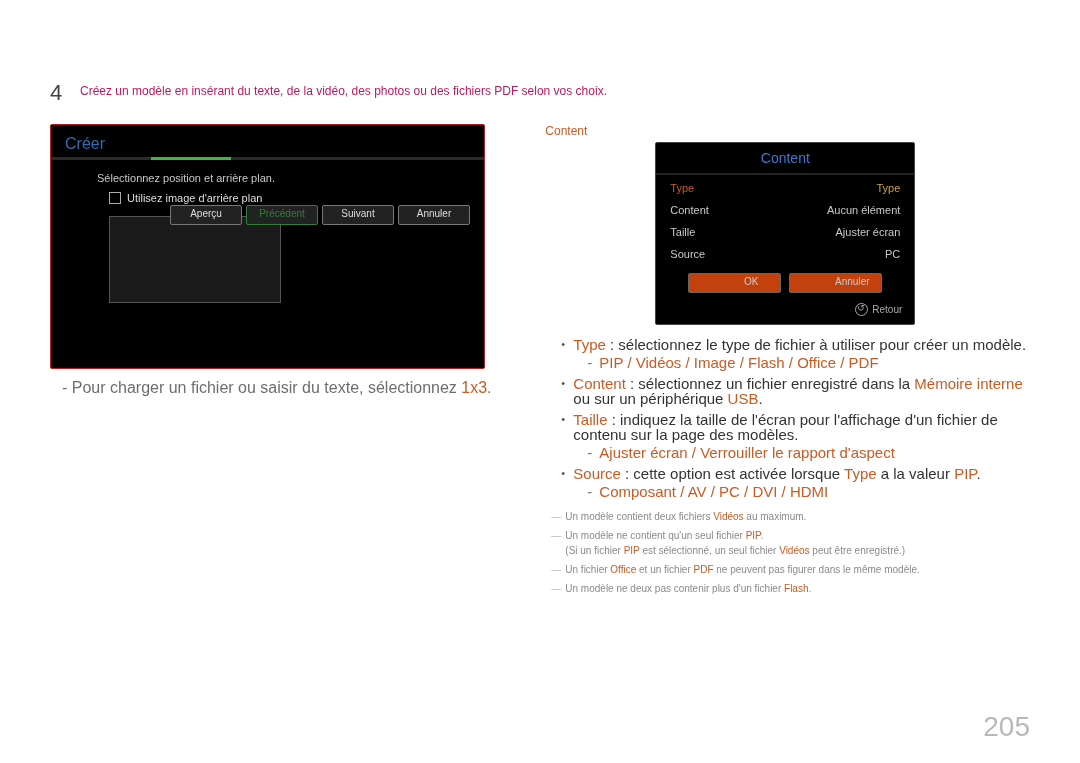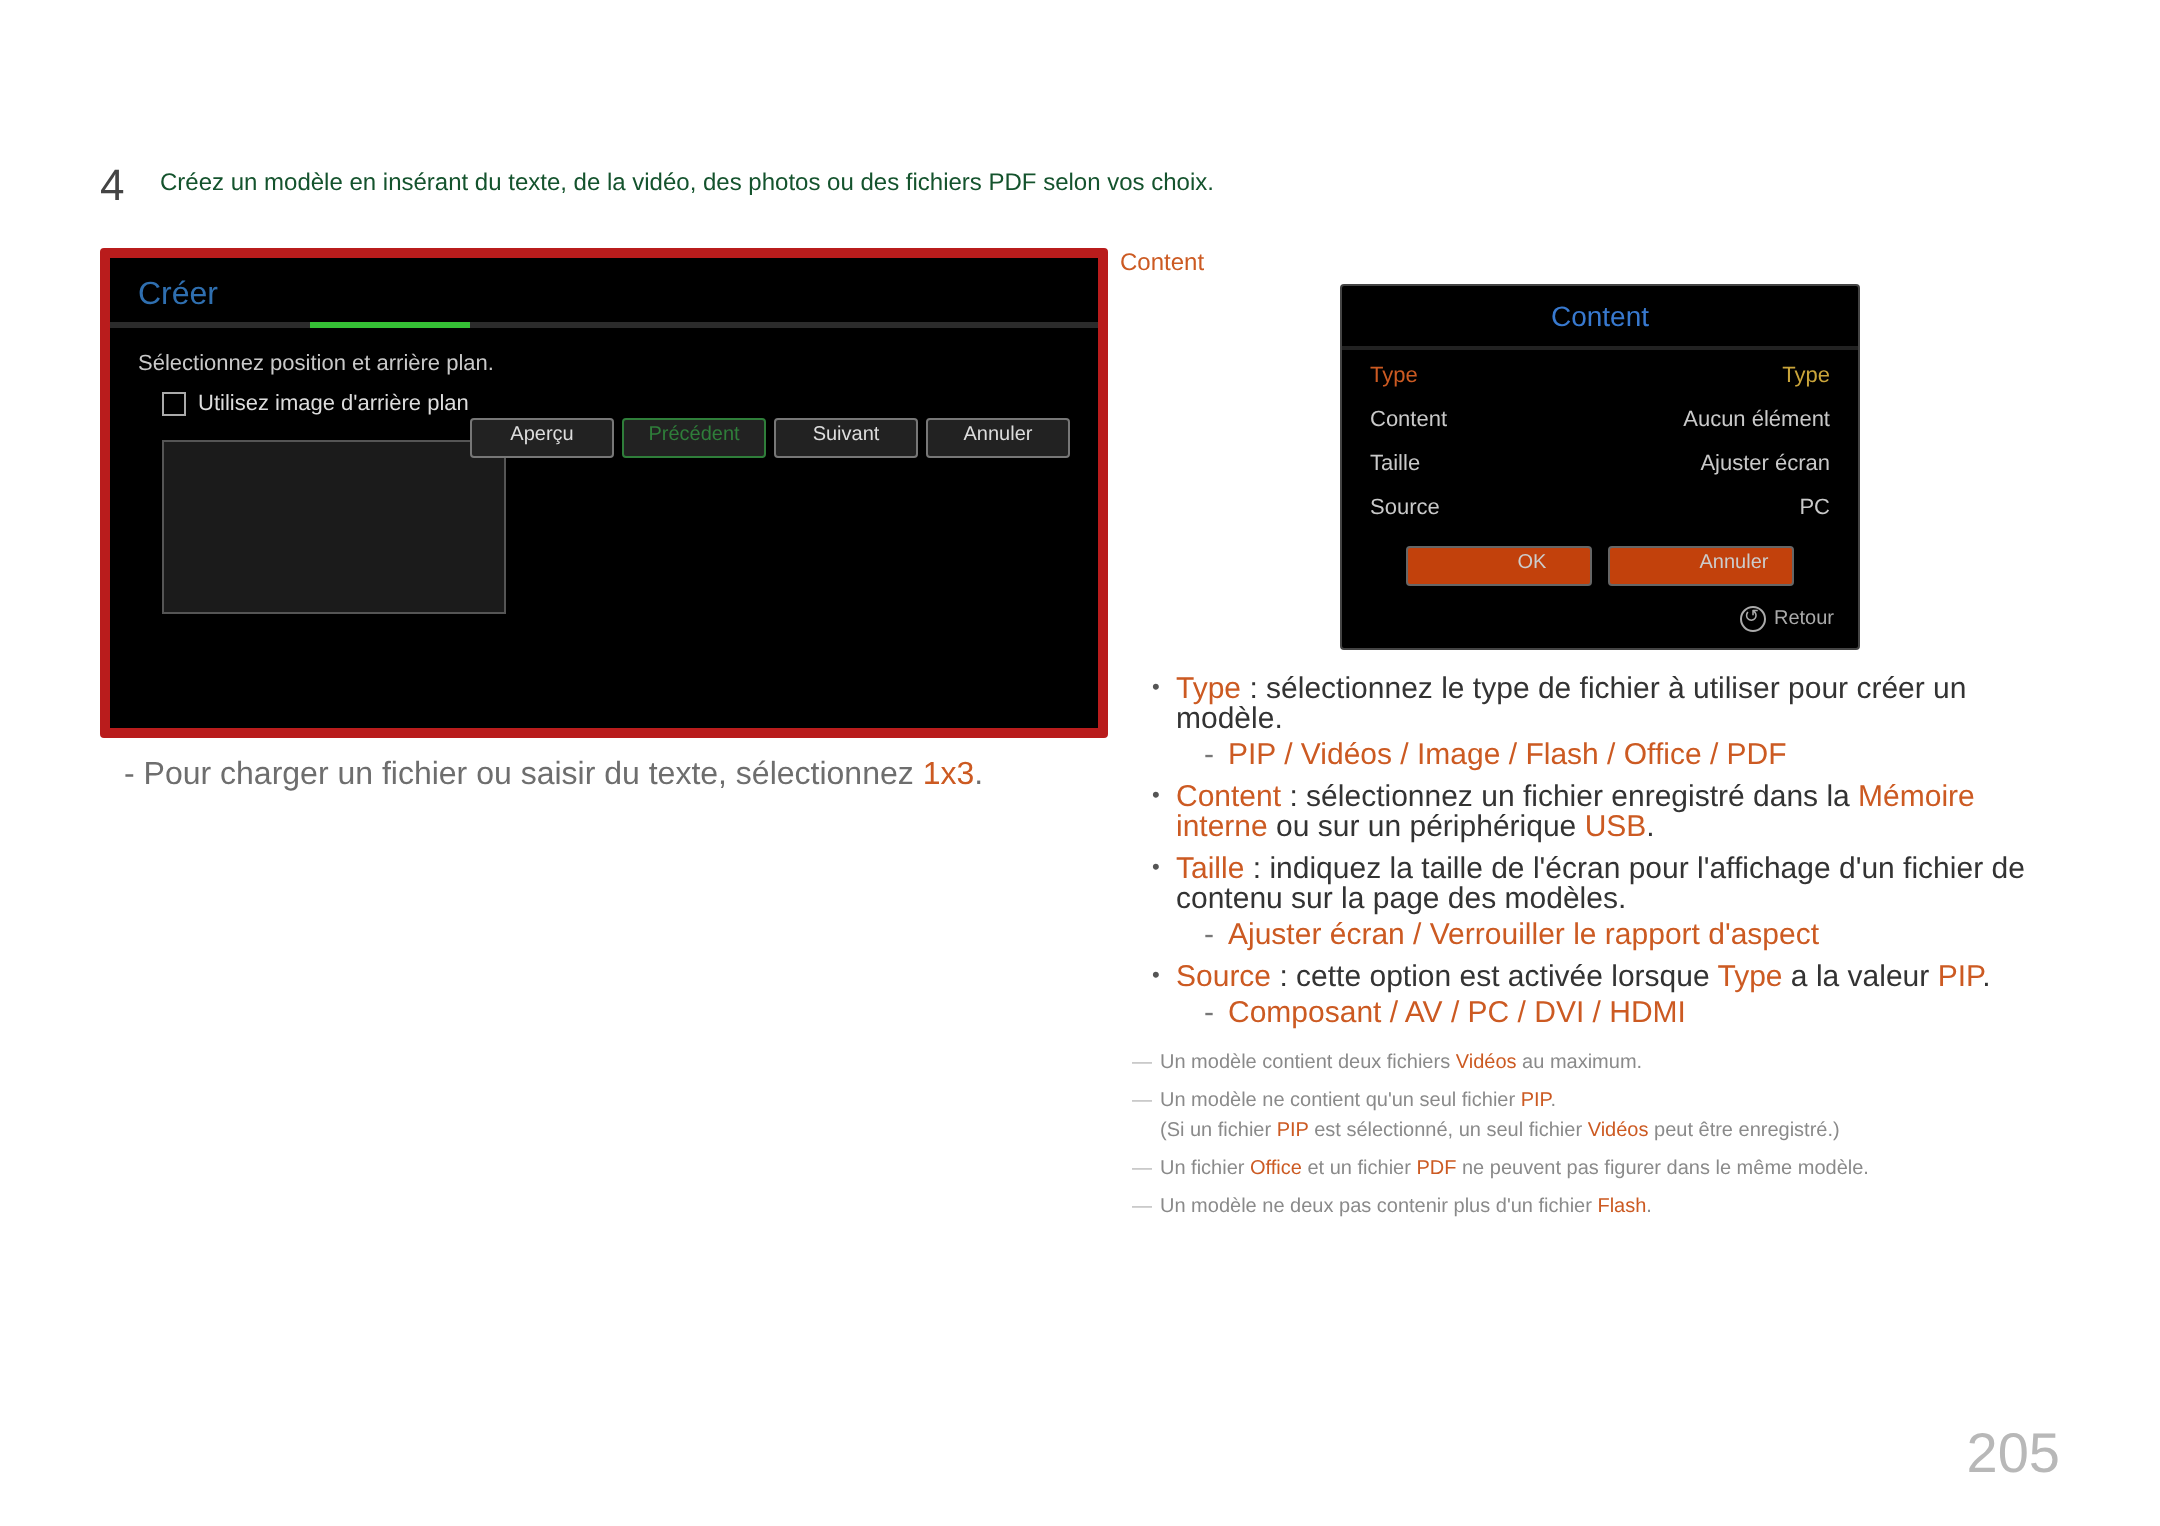--- a/index.html
+++ b/index.html
@@ -23,44 +23,44 @@
     display: flex;
     align-items: flex-start;
   }
   .step-num {
     font-size: 22px;
     font-weight: 300;
     color: #444;
     width: 24px;
   }
   .step-text {
-    color: #14532d;
+    color: #be185d;
     font-size: 12px;
     margin-left: 6px;
     line-height: 22px;
   }
   .columns {
     display: flex;
     margin-top: 18px;
   }
   .col-left {
     width: 480px;
   }
   .col-right {
     width: 500px;
     margin-left: 30px;
   }
 
   
   .panel-dark {
     position: relative;
-    width: 504px;
+    width: 435px;
     height: 245px;
     background: #000;
-    border: 5px solid #b91c1c;
+    border: 1px solid #b91c1c;
     border-radius: 2px;
     color: #ccc;
     box-sizing: border-box;
   }
   .panel-title {
     color: #2f6fb0;
     font-size: 16px;
     padding: 10px 14px 4px 14px;
   }
   .panel-divider {
@@ -72,20 +72,21 @@
     top: 32px;
     left: 100px;
     width: 80px;
     height: 3px;
     background: #35c035;
   }
   .panel-body {
     padding: 12px 14px;
     font-size: 11px;
     color: #c9c9c9;
+    margin-left: 32px;
   }
   .panel-checkbox-row {
     display: flex;
     align-items: center;
     margin-top: 8px;
     margin-left: 12px;
     color: #ddd;
     font-size: 11px;
   }
   .panel-checkbox {

